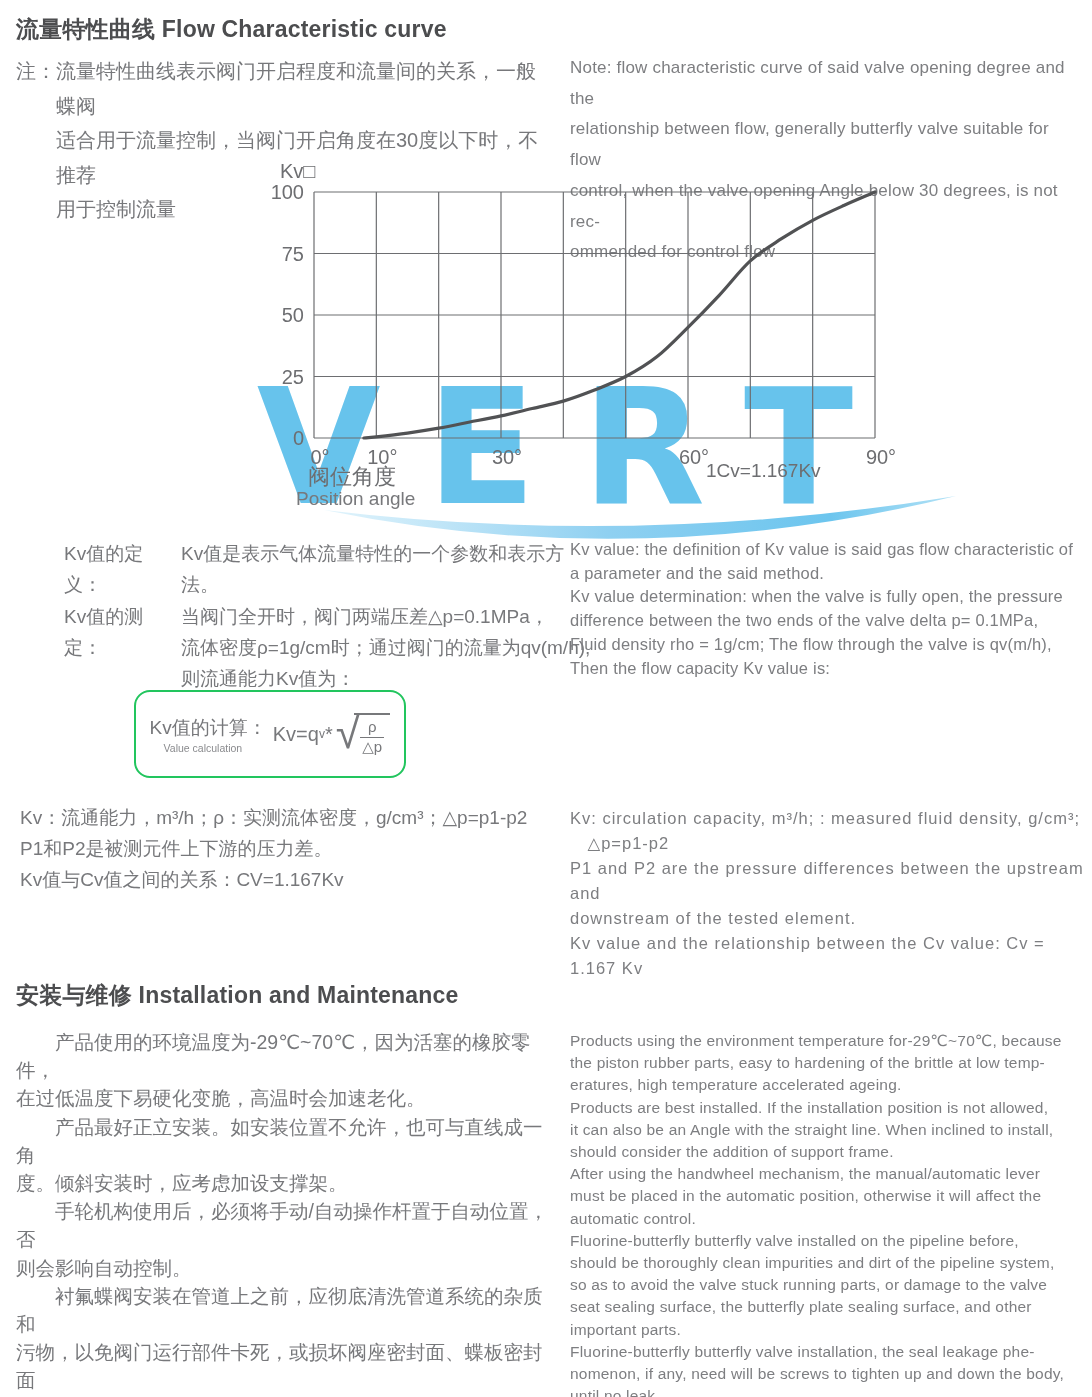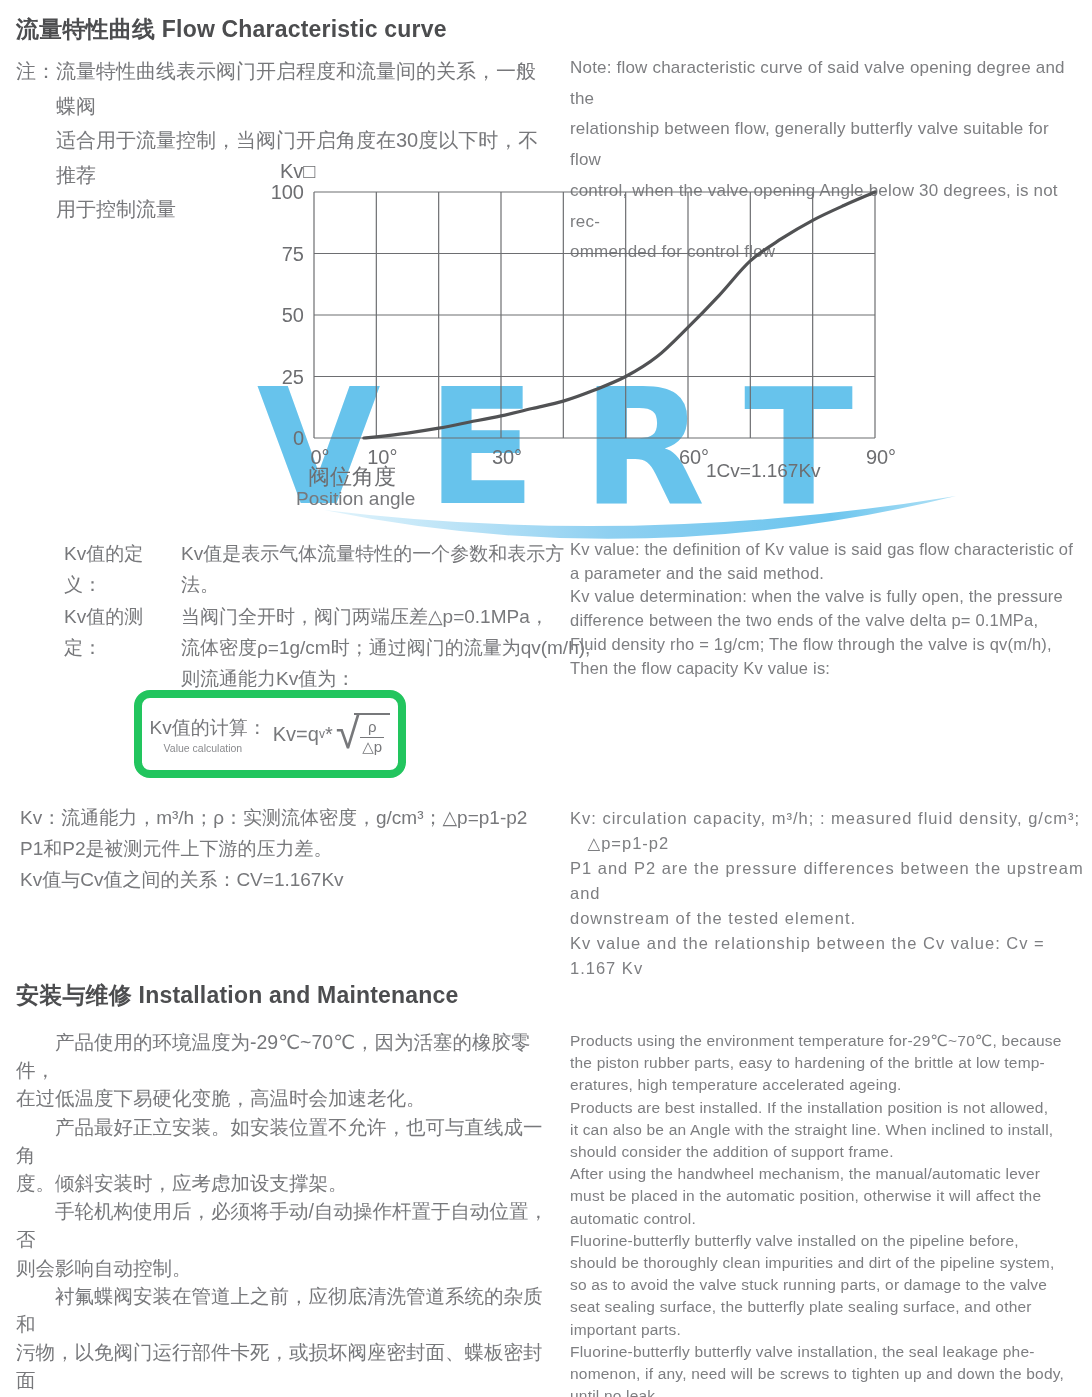--- a/index.html
+++ b/index.html
@@ -19,21 +19,21 @@
   svg.plot text{font-family:"Liberation Sans","DejaVu Sans",sans-serif;font-size:20px;fill:#6d6e71;}
   .xlab-cn{position:absolute;left:46px;top:302px;font-size:22px;color:#6d6e71;}
   .xlab-en{position:absolute;left:34px;top:328px;font-size:19px;color:#77787b;}
   .annot{position:absolute;left:444px;top:300px;font-size:19px;color:#6d6e71;}
   .watermark{text-align:center;font-weight:bold;font-size:160px;line-height:1;letter-spacing:46px;color:#67c3ec;font-family:"DejaVu Sans","Liberation Sans",sans-serif;}
   
   .kvdef-cn{font-size:19px;line-height:31.3px;color:#77787b;margin-left:44px;}
   .kvdef-cn .lbl{width:117px;}
   .kvdef-en{font-size:16.5px;line-height:23.7px;color:#7d7e81;letter-spacing:0.2px;}
   
-  .fbox{border:8px solid #22c55e;border-radius:16px;display:flex;align-items:center;justify-content:center;gap:6px;box-sizing:border-box;}
+  .fbox{border:2px solid #22c55e;border-radius:16px;display:flex;align-items:center;justify-content:center;gap:6px;box-sizing:border-box;}
   .fbox .cap{display:flex;flex-direction:column;}
   .fbox .cap .t{font-size:19px;color:#77787b;}
   .fbox .cap .s{font-size:10.5px;color:#8a8b8e;margin-top:1px;margin-left:14px;letter-spacing:0;}
   .formula{display:inline-flex;align-items:center;font-size:20px;color:#77787b;}
   .formula sub{font-size:12px;}
   .sqrt{display:inline-flex;align-items:flex-start;margin-left:3px;}
   .sqrt-sign{font-size:44px;line-height:0.92;font-weight:400;}
   .radicand{border-top:2px solid #77787b;margin-left:-6px;padding:4px 6px 0 6px;}
   .frac{display:flex;flex-direction:column;align-items:center;font-size:15px;line-height:1.12;}
   .frac-num{border-bottom:1.5px solid #77787b;padding:0 8px 1px;}

